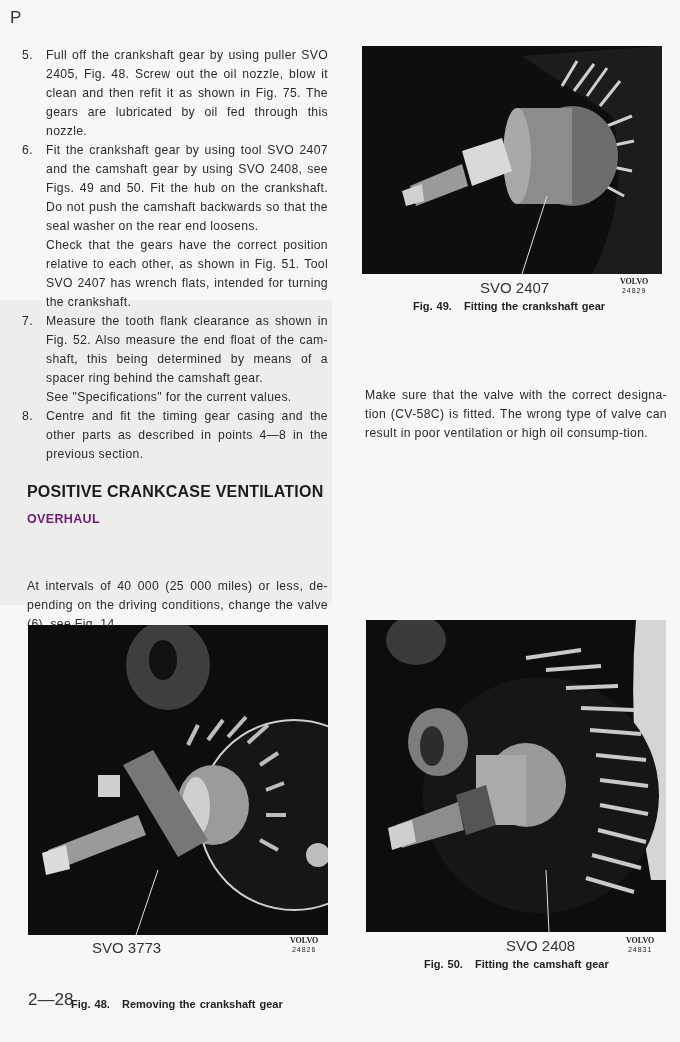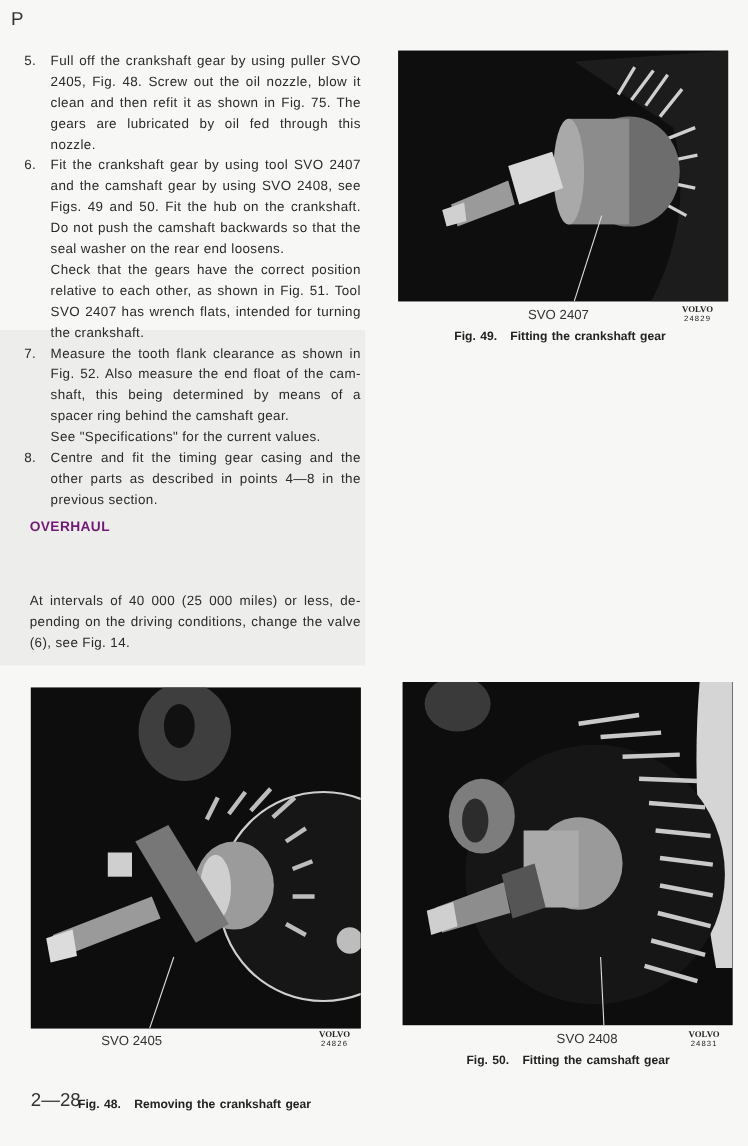--- a/index.html
+++ b/index.html
@@ -15,21 +15,21 @@
   .item { display:flex; }
   .num { width:24px; flex:none; }
   .itext { flex:1; text-align:justify; }
   .sub { margin-left:24px; text-align:justify; }
   h2 { margin:16px 0 0 5px; font-size:16px; line-height:24px; font-weight:bold; color:#1c1c1c; letter-spacing:0.2px; }
   h3 { margin:6px 0 2px 5px; font-size:12.5px; font-weight:bold; color:#701a75; }
   .p-left { margin-left:5px; text-align:justify;margin-top:48px; }
   .right { left:365px; top:386px; width:302px; }
   .right p { margin:0 0 10px 0; text-align:justify; }
   .photo { position:absolute; background:#0d0d0d; overflow:hidden; }
-  .fig-meta { position:absolute; font-size:12px; color:#333; }
+  .fig-meta { position:absolute; font-size:15px; color:#333; }
   .volvo { position:absolute; font-size:8px; font-weight:bold; text-align:center; line-height:9px; color:#222; font-family:"Liberation Serif", serif; }
   .volvo .code { font-weight:normal; font-size:7px; letter-spacing:1px; font-family:"Liberation Sans", sans-serif; }
   .caption { position:absolute; font-size:11px; font-weight:bold; color:#222; word-spacing:1px; }
   .caption .fnum { margin-right:8px; }
   .page-num { position:absolute; left:28px; top:990px; font-size:17px; color:#333; }
 </style>
 </head>
 <body>
 
 <div class="shade"></div>
@@ -49,25 +49,27 @@
   <div class="item">
     <span class="num">7.</span>
     <span class="itext">Measure the tooth flank clearance as shown in Fig. 52. Also measure the end float of the cam-shaft, this being determined by means of a spacer ring behind the camshaft gear.</span>
   </div>
   <div class="sub">See "Specifications" for the current values.</div>
   <div class="item">
     <span class="num">8.</span>
     <span class="itext">Centre and fit the timing gear casing and the other parts as described in points 4—8 in the previous section.</span>
   </div>
 
+  <h2>POSITIVE CRANKCASE VENTILATION</h2>
   <h3>OVERHAUL</h3>
   <div class="p-left">At intervals of 40 000 (25 000 miles) or less, de-pending on the driving conditions, change the valve (6), see Fig. 14.</div>
 </div>
 
 <div class="col right">
+  <p>Make sure that the valve with the correct designa-tion (CV-58C) is fitted. The wrong type of valve can result in poor ventilation or high oil consump-tion.</p>
 </div>
 
 <div class="photo" style="left:362px; top:46px; width:300px; height:228px;">
   <svg width="300" height="228" viewBox="0 0 300 228">
     <rect width="300" height="228" fill="#0e0e0e"></rect>
     <path d="M160 10 L300 0 L300 228 L230 228 Q270 150 250 70 Z" fill="#1c1c1c"></path>
     <g stroke="#cfcfcf" stroke-width="3">
       <line x1="200" y1="40" x2="215" y2="15"></line>
         <line x1="212" y1="45" x2="232" y2="18"></line>
       <line x1="225" y1="50" x2="245" y2="22"></line>
@@ -115,21 +117,21 @@
     <ellipse cx="185" cy="180" rx="36" ry="40" fill="#9b9b9b"></ellipse>
     <ellipse cx="168" cy="182" rx="14" ry="30" fill="#cfcfcf"></ellipse>
     <polygon points="95,140 125,125 180,215 150,232" fill="#777"></polygon>
     <rect x="70" y="150" width="22" height="22" fill="#cfcfcf"></rect>
     <polygon points="20,225 110,190 118,210 28,245" fill="#9a9a9a"></polygon>
     <polygon points="14,228 38,220 42,244 18,250" fill="#dcdcdc"></polygon>
     <circle cx="290" cy="230" r="12" fill="#bdbdbd"></circle>
     <line x1="130" y1="245" x2="108" y2="310" stroke="#e0e0e0" stroke-width="1"></line>
   </svg>
 </div>
-<div class="fig-meta" style="left:92px; top:939px;">SVO 2405</div>
+<div class="fig-meta" style="left:92px; top:939px;">SVO 3773</div>
 <div class="volvo" style="left:290px; top:936px;">
   <div>VOLVO</div>
   <div class="code">24826</div>
 </div>
 <div class="caption" style="left:71px; top:998px;">
   <span class="fnum">Fig. 48.</span>
   <span>Removing the crankshaft gear</span>
 </div>
 
 <div class="photo" style="left:366px; top:620px; width:300px; height:312px;">

